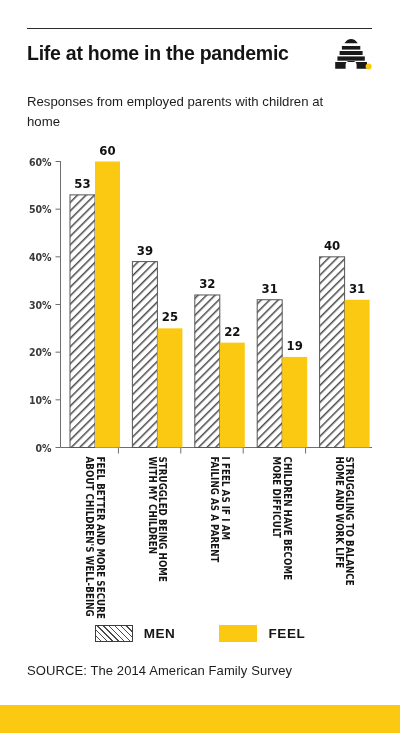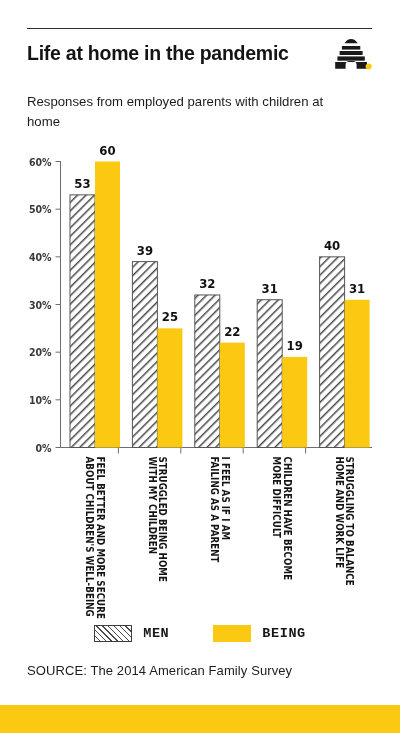--- a/index.html
+++ b/index.html
@@ -116,21 +116,21 @@
     );
   }
   .swatch-women {
     background: #fbc911;
   }
   .legend-label {
     font-size: 13.5px;
     font-weight: bold;
     letter-spacing: 0.6px;
     color: #161616;
-    font-family: Liberation Mono, monospace;
+    font-family: Liberation Sans, sans-serif;
   }
 
   
   .source {
     position: absolute;
     left: 27px;
     top: 663px;
     font-size: 13px;
     color: #1d1d1f;
     letter-spacing: 0.1px;
@@ -242,21 +242,21 @@
       </svg>
   </div>
 
   <div class="legend">
     <div class="legend-item">
       <span class="swatch swatch-men"></span>
       <span class="legend-label">MEN</span>
     </div>
     <div class="legend-item">
       <span class="swatch swatch-women"></span>
-      <span class="legend-label">BEING</span>
+      <span class="legend-label">FEEL</span>
     </div>
   </div>
 
   <div class="source">SOURCE: The 2014 American Family Survey</div>
 
   <div class="bottom-bar"></div>
 
 </div>
 
 </body></html>

